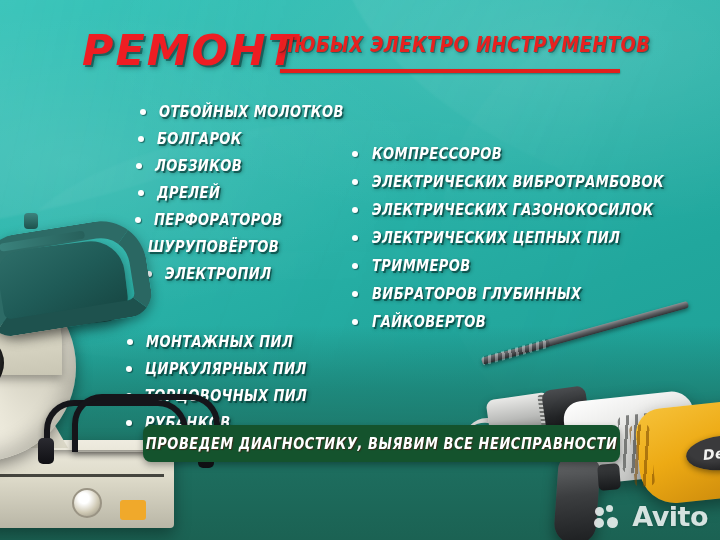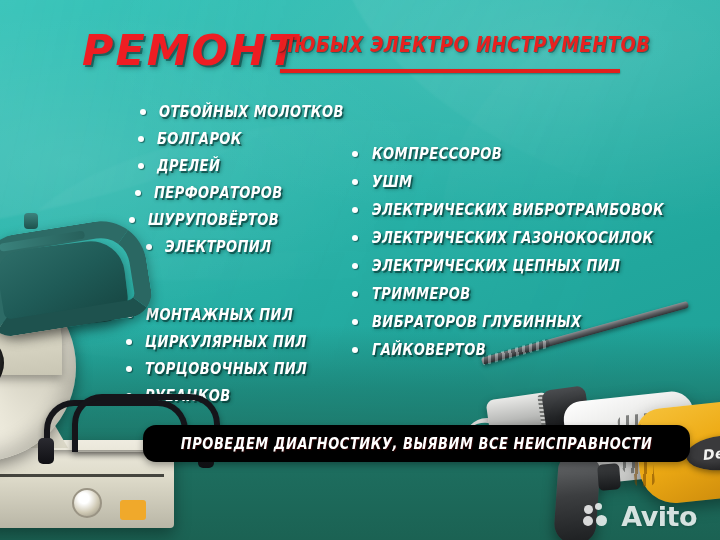--- a/index.html
+++ b/index.html
@@ -122,23 +122,23 @@
   .list-left .item.i6 { padding-left:20px; }
   .list-left .item.i7 { padding-left:1px;margin-top:41px; }
   .list-left .item.i8 { padding-left:0px; }
   .list-left .item.i9 { padding-left:0px; }
   .list-left .item.i10{ padding-left:0px; }
 
   
   .banner {
     position:absolute;
     left:143px; top:425px;
-    width:547px; height:37px;
-    background:#000000;
-    border-radius:13px;
+    width:477px; height:37px;
+    background:#14532d;
+    border-radius:8px;
     box-shadow: 0 3px 7px rgba(0,0,0,.35);
     display:flex; align-items:center; justify-content:center;
     z-index:6;
   }
   .banner-text {
     font-family:"DejaVu Sans Condensed","DejaVu Sans","Liberation Sans",sans-serif;
     font-size:15px; font-weight:bold; font-style:italic;
     color:#ffffff; letter-spacing:.6px; white-space:nowrap;
     text-shadow: 1px 1px 1px rgba(90,0,0,.5);
     transform: scaleX(.96);
@@ -345,22 +345,22 @@
     position:absolute; left:-4px; top:66px;
     width:44px; height:18px;
     border-top:5px solid #d9d9d7;
     border-radius: 26px 0 0 0;
     transform: rotate(10deg);
   }
 
   
   .avito {
     position:absolute;
-    right:23px; bottom:10px;
-    display:flex; align-items:flex-start; gap:14px;
+    right:12px; bottom:10px;
+    display:flex; align-items:center; gap:14px;
     z-index:7;
     opacity:.82;
   }
   .avito-mark {
     position:relative; width:24px; height:24px; flex:0 0 auto;
   }
   .avito-mark i {
     position:absolute; border-radius:50%; display:block; background:#ffffff;
   }
   .avito-mark i:nth-child(1){ left:1px;  top:2px;  width:9px;  height:9px; }
@@ -431,20 +431,24 @@
 
   <div class="list list-left">
     <div class="item i0">
       <span class="dot"></span>
       <span class="item-label">ОТБОЙНЫХ МОЛОТКОВ</span>
     </div>
     <div class="item i1">
       <span class="dot"></span>
       <span class="item-label">БОЛГАРОК</span>
     </div>
+    <div class="item i2">
+      <span class="dot"></span>
+      <span class="item-label">ЛОБЗИКОВ</span>
+    </div>
     <div class="item i3">
       <span class="dot"></span>
       <span class="item-label">ДРЕЛЕЙ</span>
     </div>
     <div class="item i4">
       <span class="dot"></span>
       <span class="item-label">ПЕРФОРАТОРОВ</span>
     </div>
     <div class="item i5">
       <span class="dot"></span>
@@ -469,24 +473,20 @@
     <div class="item i10">
       <span class="dot"></span>
       <span class="item-label">РУБАНКОВ</span>
     </div>
   </div>
 
   <div class="list list-right">
     <div class="item">
       <span class="dot"></span>
       <span class="item-label">КОМПРЕССОРОВ</span>
-    </div>
-    <div class="item">
-      <span class="dot"></span>
-      <span class="item-label">УШМ</span>
     </div>
     <div class="item">
       <span class="dot"></span>
       <span class="item-label">ЭЛЕКТРИЧЕСКИХ ВИБРОТРАМБОВОК</span>
     </div>
     <div class="item">
       <span class="dot"></span>
       <span class="item-label">ЭЛЕКТРИЧЕСКИХ ГАЗОНОКОСИЛОК</span>
     </div>
     <div class="item">

